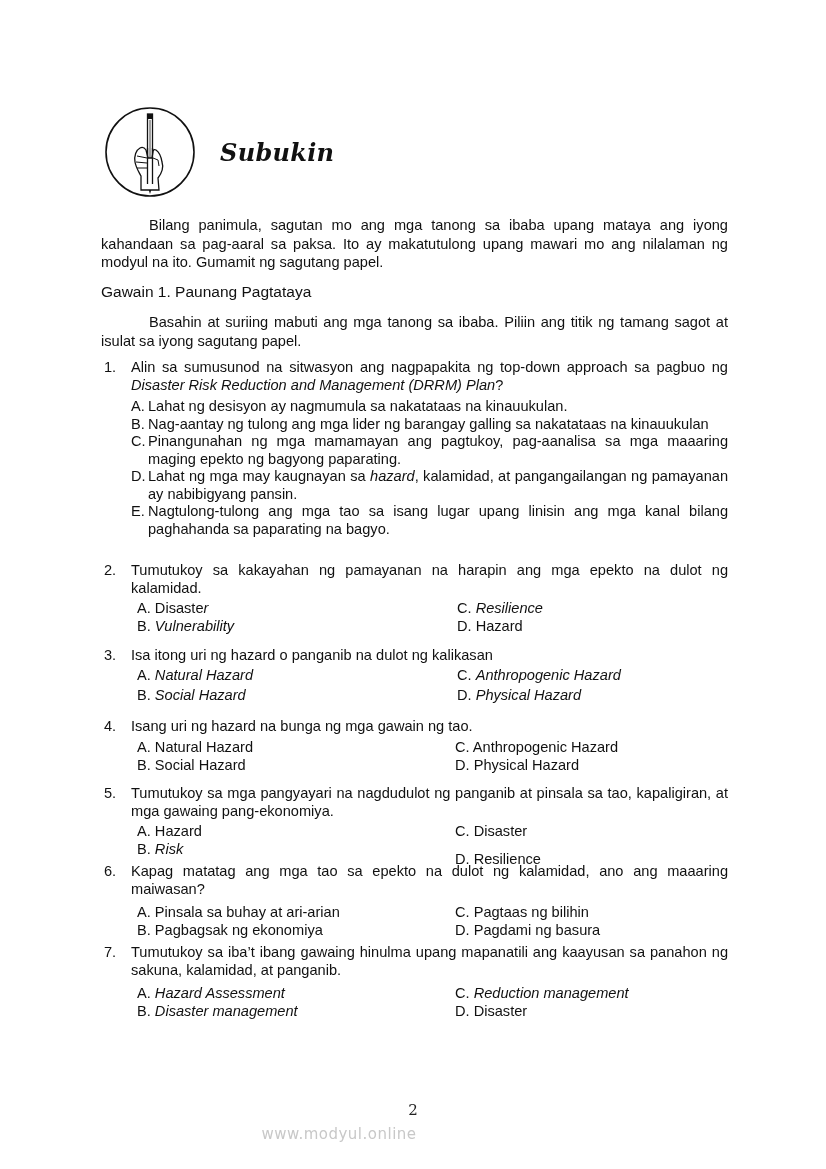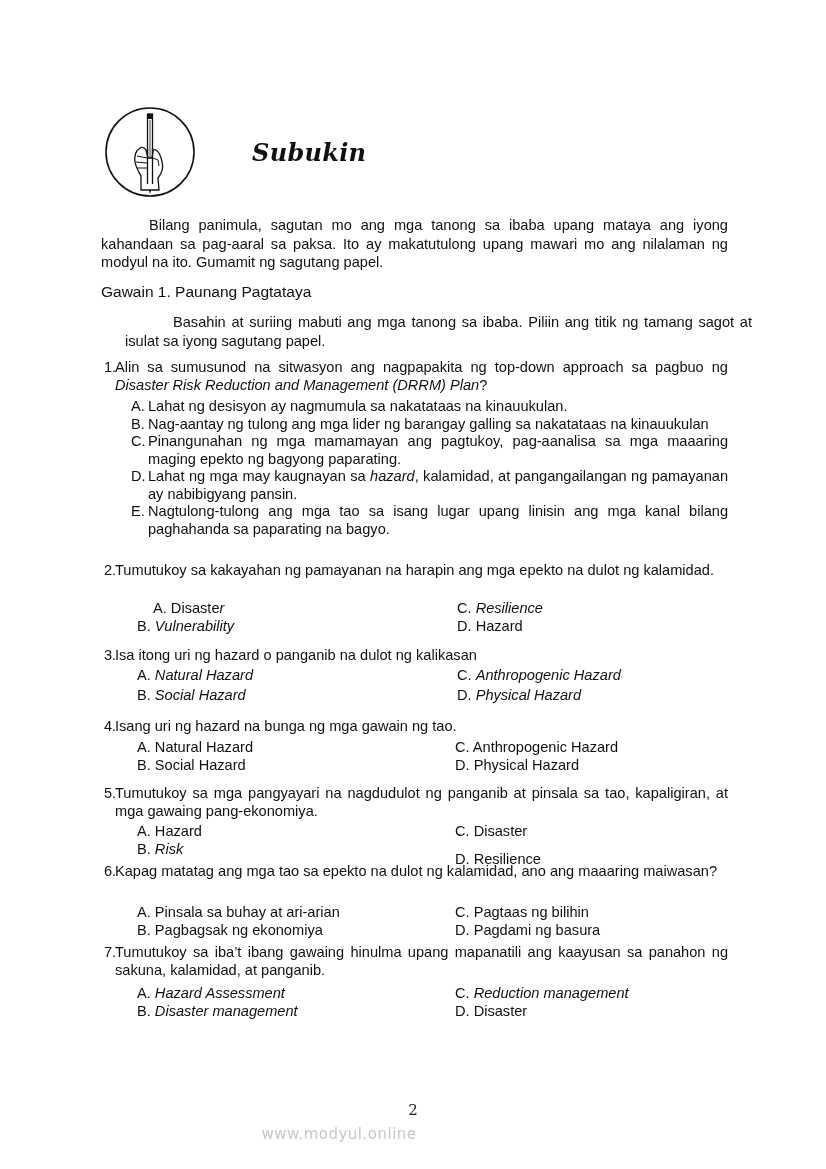--- a/index.html
+++ b/index.html
@@ -3,31 +3,31 @@
 <meta charset="utf-8">
 <style>
   html, body { margin: 0; padding: 0; background: #ffffff; }
   body { width: 826px; height: 1169px; position: relative; overflow: hidden;
          font-family: "Liberation Sans", sans-serif; color: #111; font-size: 14.6px; }
   .page { position: absolute; left: 0; top: 0; width: 826px; height: 1169px; }
 
   .header { position: absolute; left: 104px; top: 106px; width: 400px; height: 92px; }
   .logo { position: absolute; left: 0; top: 0; width: 92px; height: 92px; }
   .section-title { position: absolute; left: 116px; top: 32px; font-family: "DejaVu Serif", serif;
-                   font-weight: bold; font-style: italic; font-size: 24px; color: #111; letter-spacing: 0.3px; margin-left: 32px; }
+                   font-weight: bold; font-style: italic; font-size: 24px; color: #111; letter-spacing: 0.3px; }
 
   .text-block { position: absolute; left: 101px; width: 627px; line-height: 18.5px; text-align: justify; }
   .indent { text-indent: 48px; }
   .intro { top: 216px; }
   .activity-title { position: absolute; left: 101px; top: 283px; font-weight: normal; font-size: 15.5px; }
-  .instr { top: 313px; margin-left: 24px; }
+  .instr { top: 313px; }
 
   .q { position: absolute; left: 104px; width: 624px; line-height: 17.5px; }
   .q-num { position: absolute; left: 0; top: 0; width: 20px; }
-  .q-text { margin-left: 11px; text-align: justify; }
+  .q-text { margin-left: 27px; text-align: justify; }
   .q-text i { font-style: italic; }
 
   .opts-list { position: absolute; left: 131px; width: 597px; line-height: 17.5px; }
   .opt-row { position: relative; text-align: justify; }
   .opt-letter { position: absolute; left: 0; top: 0; width: 18px; }
   .opt-text { margin-left: 17px; }
 
   .opts-grid { position: absolute; left: 137px; width: 580px; line-height: 18px; }
   .opts-grid .cell { position: absolute; white-space: nowrap; }
   .it { font-style: italic; }
@@ -90,21 +90,21 @@
       <span class="opt-letter">E.</span>
       <div class="opt-text">Nagtulong-tulong ang mga tao sa isang lugar upang linisin ang mga kanal bilang paghahanda sa paparating na bagyo.</div>
     </div>
   </div>
 
   <div class="q" style="top:562px;">
     <span class="q-num">2.</span>
     <div class="q-text">Tumutukoy sa kakayahan ng pamayanan na harapin ang mga epekto na dulot ng kalamidad.</div>
   </div>
   <div class="opts-grid" style="top:599px;">
-    <div class="cell" style="left:16px;top:0;text-align:right;"><span>A.</span> <span>Disaste</span><span class="it">r</span></div>
+    <div class="cell" style="left:0;top:0;text-align:right;"><span>A.</span> <span>Disaste</span><span class="it">r</span></div>
     <div class="cell" style="left:0;top:18px;"><span>B.</span> <span class="it">Vulnerability</span></div>
     <div class="cell" style="left:320px;top:0;"><span>C.</span> <span class="it">Resilience</span></div>
     <div class="cell" style="left:320px;top:18px;"><span>D.</span> <span>Hazard</span></div>
   </div>
 
   <div class="q" style="top:647px;">
     <span class="q-num">3.</span>
     <div class="q-text">Isa itong uri ng hazard o panganib na dulot ng kalikasan</div>
   </div>
   <div class="opts-grid" style="top:666px;">

